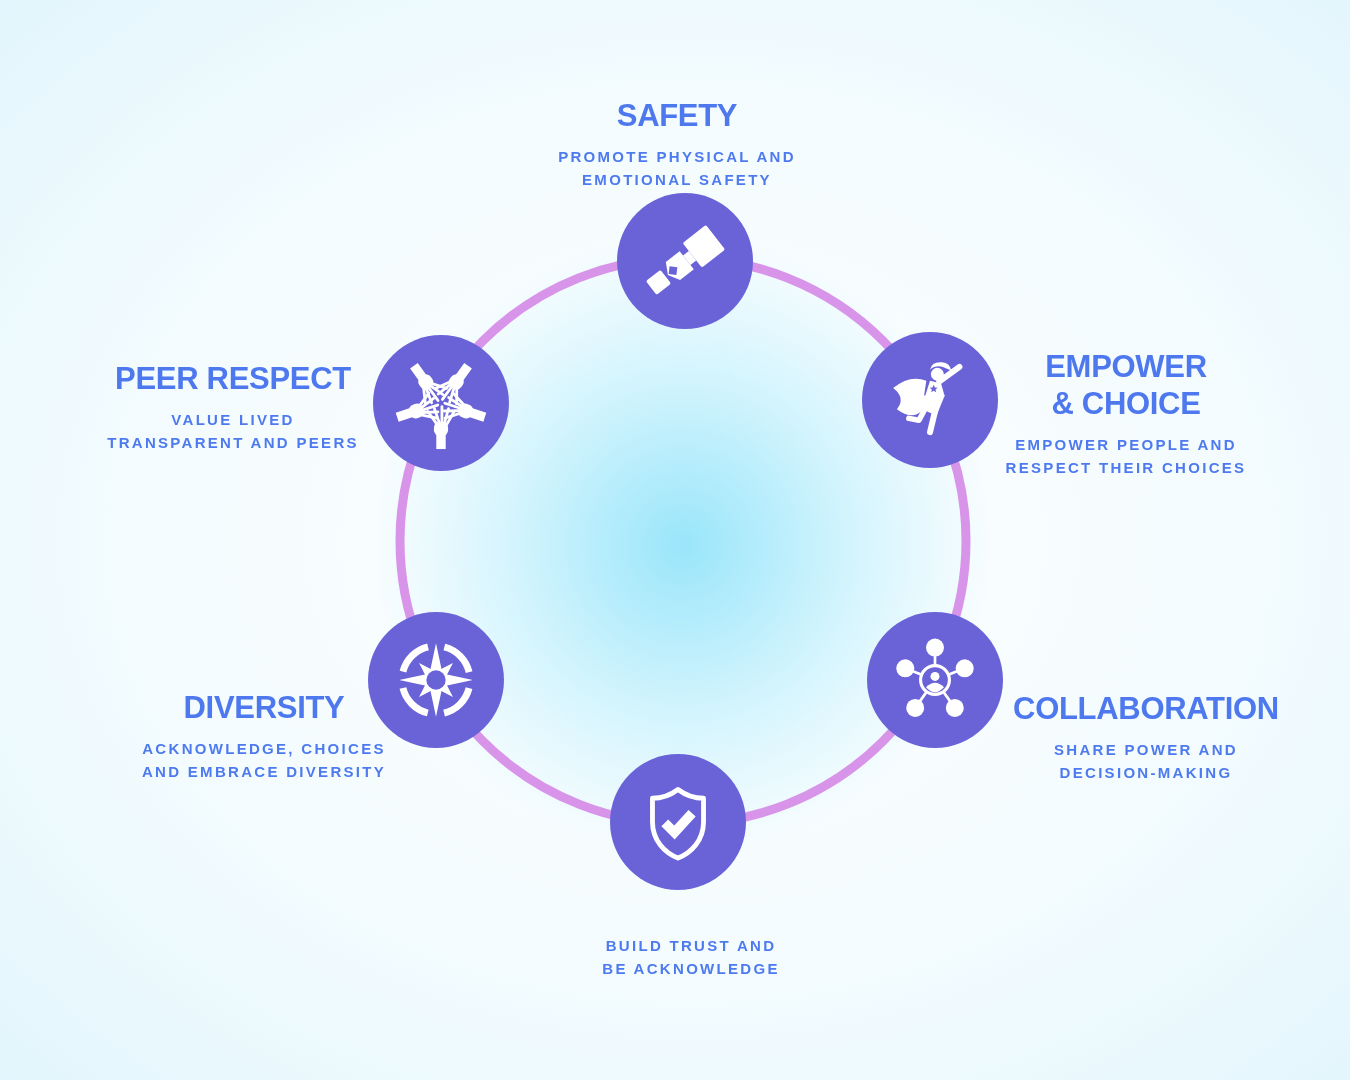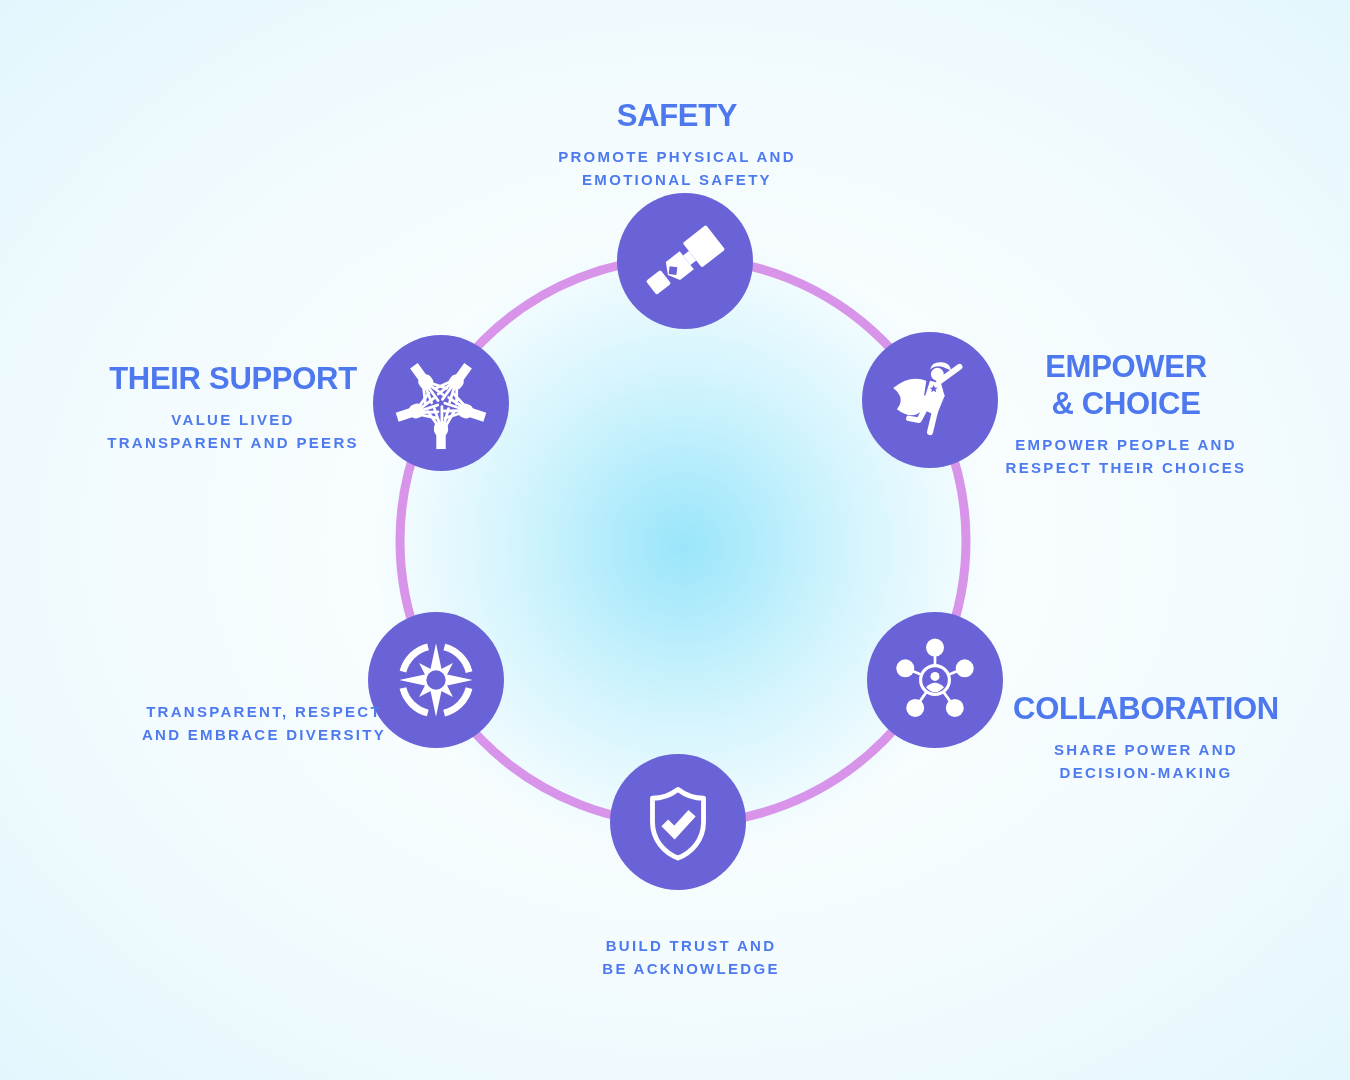--- a/index.html
+++ b/index.html
@@ -165,23 +165,24 @@
     <div class="desc">SHARE POWER AND
 DECISION-MAKING</div>
   </div>
 
   <div class="label label-trust">
     <div class="desc">BUILD TRUST AND
 BE ACKNOWLEDGE</div>
   </div>
 
   <div class="label label-diversity">
-    <div class="desc">TRANSPARENT, RESPECT
+    <div class="title">DIVERSITY</div>
+    <div class="desc">ACKNOWLEDGE, CHOICES
 AND EMBRACE DIVERSITY</div>
   </div>
 
   <div class="label label-peer">
-    <div class="title">THEIR SUPPORT</div>
+    <div class="title">PEER RESPECT</div>
     <div class="desc">VALUE LIVED
 TRANSPARENT AND PEERS</div>
   </div>
 
 </div>
 
 </body></html>

